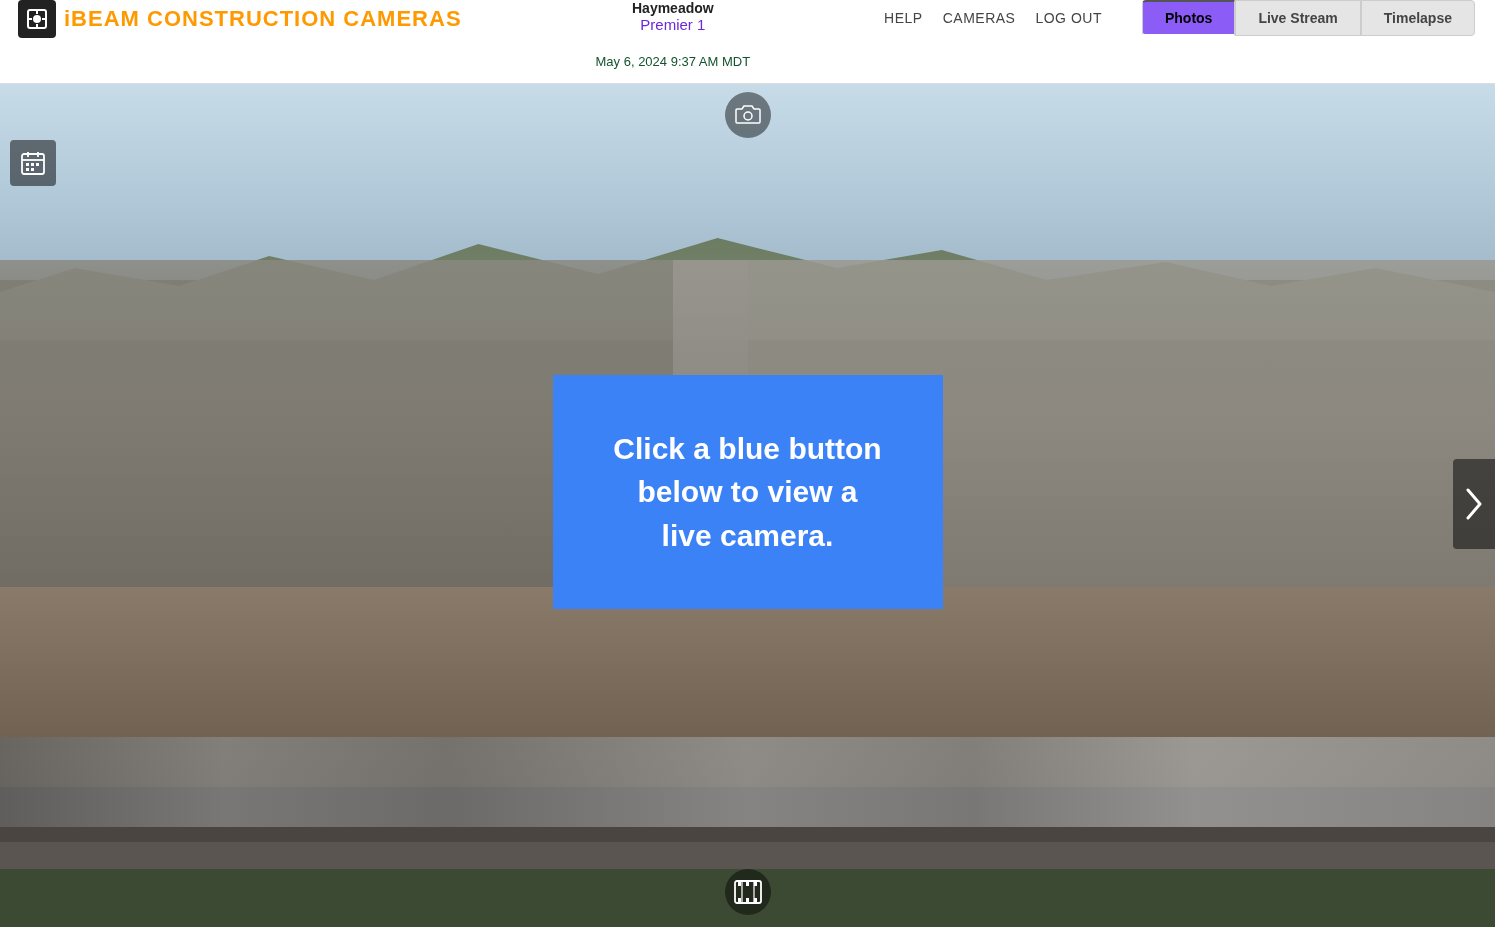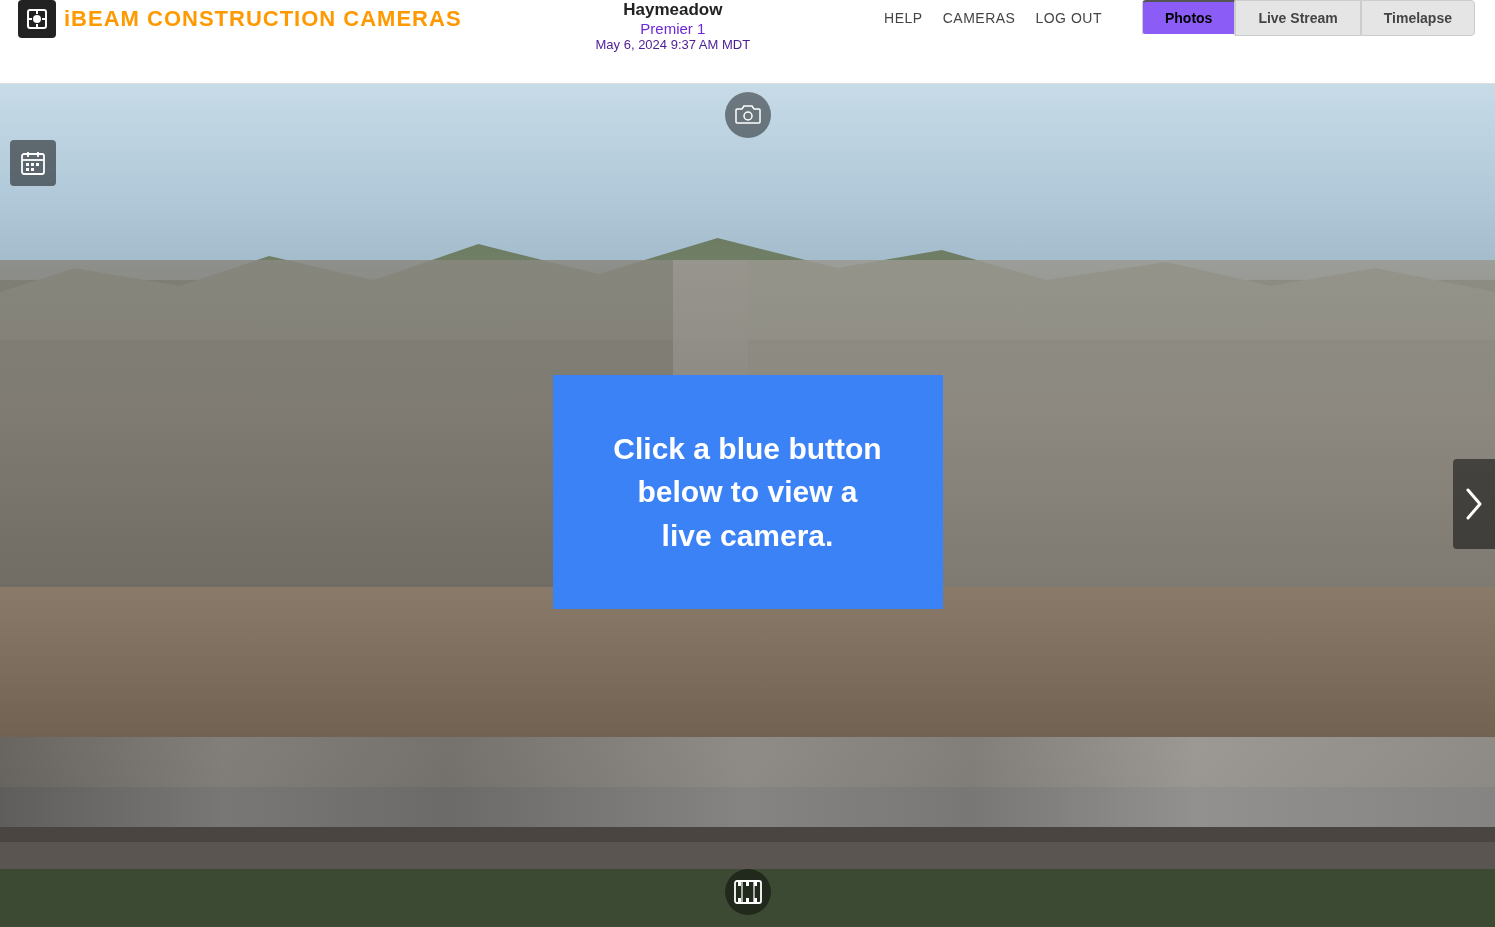--- a/index.html
+++ b/index.html
@@ -47,33 +47,34 @@
     #logo-text span {
       color: #f90;
     }
 
     #center-info {
       flex: 1;
       text-align: center;
     }
 
     #site-name {
-      font-size: 17px;
+      font-size: 14px;
       font-weight: bold;
       color: #222;
     }
 
     #camera-name {
       font-size: 15px;
       color: #6d28d9;
     }
 
     #timestamp {
       font-size: 13px;
-      color: #4c1d95;
+      color: #14532d;
+      margin-top: 21px;
     }
 
     #nav-right {
       display: flex;
       align-items: center;
       gap: 40px;
       padding-right: 20px;
     }
 
     #nav-links {

